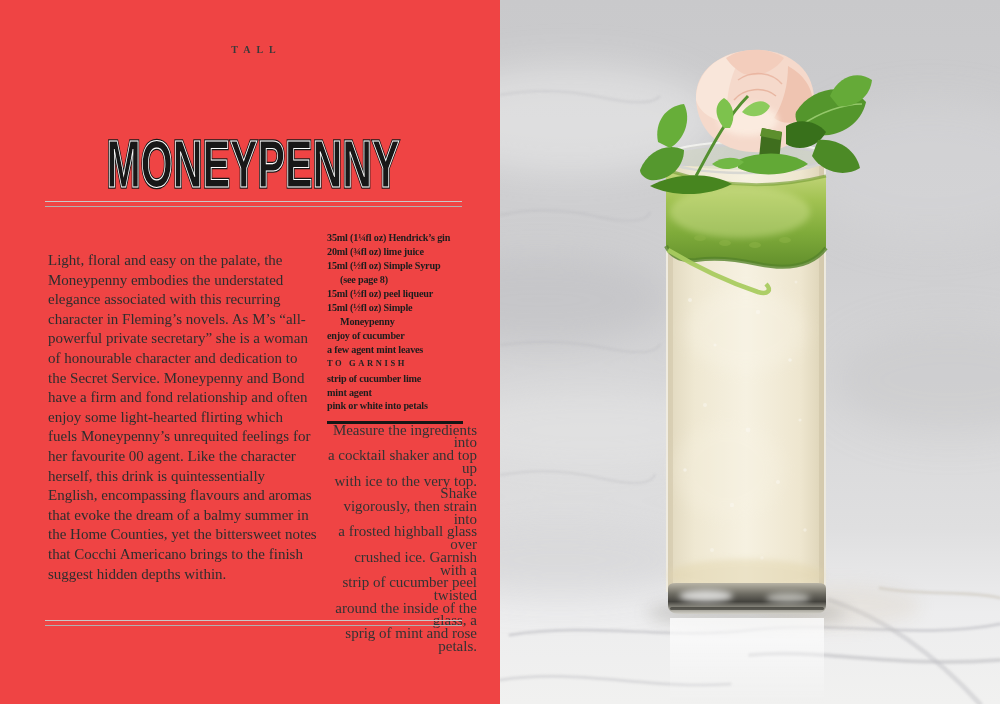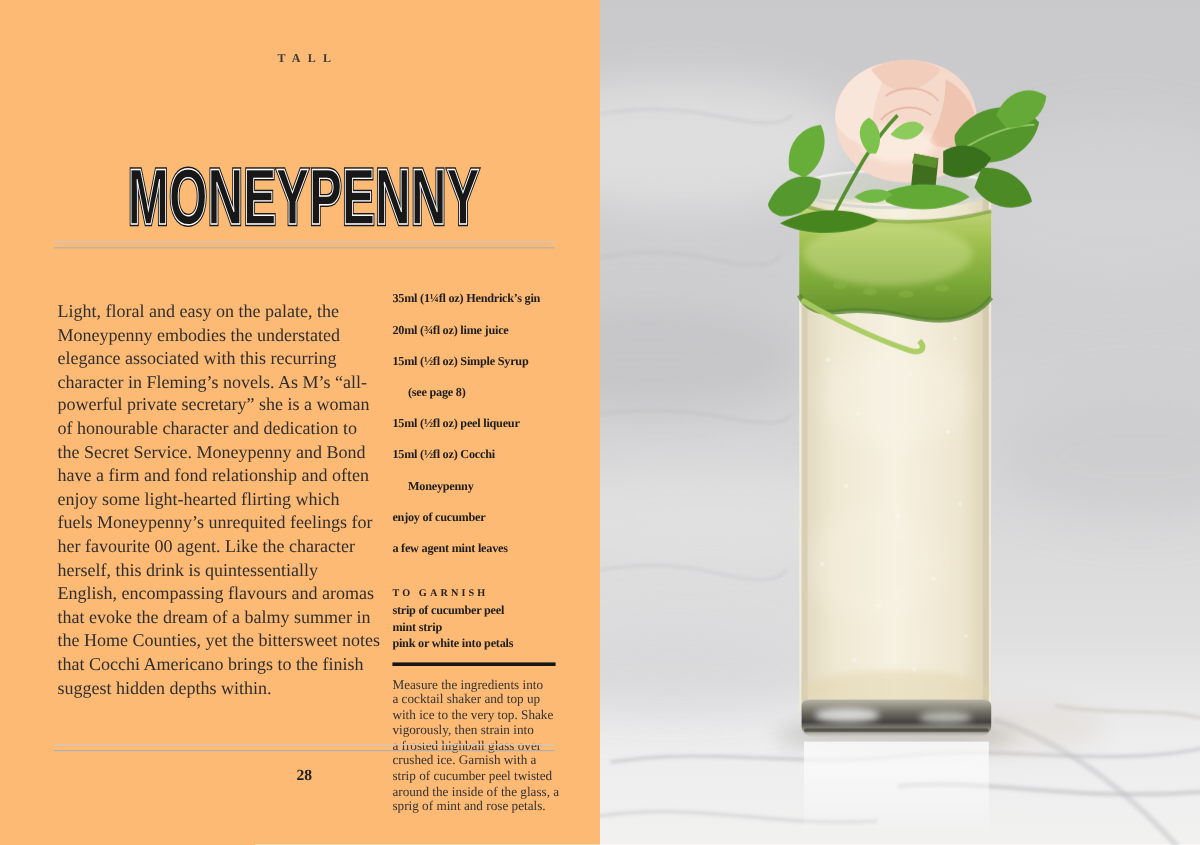--- a/index.html
+++ b/index.html
@@ -1,54 +1,54 @@
 <!DOCTYPE html>
 <html><head>
 <meta charset="utf-8">
 <style>
   * { margin:0; padding:0; box-sizing:border-box; }
   html,body { width:1000px; height:704px; overflow:hidden; background:#fff; }
   .spread { position:relative; width:1000px; height:704px; background:#fff;
             font-family:"Liberation Serif", serif; color:#2d2d2d; }
 
   
-  .page-left { position:absolute; left:0; top:0; width:500px; height:704px; background:#fdba74;text-decoration:underline; }
+  .page-left { position:absolute; left:0; top:0; width:500px; height:704px; background:#ef4444;text-decoration:underline; }
 
   .kicker { position:absolute; left:45px; top:44px; width:417px; text-align:center;
             font-family:"Liberation Serif", serif; font-weight:700; font-size:10px;
             letter-spacing:6px; padding-left:6px; color:#3a3a3a; }
 
   .title-svg { position:absolute; left:45px; top:126px; width:417px; height:74px; }
   .title-svg text { font-family:"Liberation Sans", sans-serif; font-weight:700; }
   .t-black  { fill:#181818; stroke:#181818; stroke-width:3.6px; }
   .t-inline { fill:none; stroke:#ffffff; stroke-width:1.15px; }
 
   .rule-double { position:absolute; left:45px; width:417px; height:6px;
                  border-top:1px solid #c9c9c9; border-bottom:1px solid #b1b1b1; }
   .rule-title  { top:201px; }
   .rule-footer { top:620px; }
 
   .body-col { position:absolute; left:48px; top:227px; width:300px;
               font-size:15px; line-height:19.6px; white-space:pre; color:#2e2e2e;margin-top:24px; }
 
   .ing-col { position:absolute; left:327px; top:231px; width:150px; }
   .ing-line { font-weight:700; font-size:10.2px; line-height:14px;
-              letter-spacing:-0.2px; white-space:pre; color:#1d1d1d;margin-top:12px; }
+              letter-spacing:-0.2px; white-space:pre; color:#1d1d1d; }
   .ing-cont { padding-left:13px; }
 
-  .garnish-head { margin-top:24px; font-weight:700; font-size:8.5px;
+  .garnish-head { margin-top:1px; font-weight:700; font-size:8.5px;
                   letter-spacing:2.6px; color:#222; }
   .garnish-line { font-weight:700; font-size:10.2px; line-height:13.6px;
                   letter-spacing:-0.2px; white-space:pre; color:#1d1d1d; }
   .garnish-head + .garnish-line { margin-top:4px; }
 
   .black-rule { margin-top:8px; width:136px; height:3px; background:#161616; }
 
-  .method { margin-top:10px; width:150px; font-size:11px; line-height:12.7px;
-            white-space:pre-line; color:#333; }
+  .method { width:150px; font-size:15px; line-height:12.7px;
+            white-space:pre-line; color:#333;text-align:right; }
 
   .folio { position:absolute; left:45px; top:638px; width:417px; text-align:center;
            font-weight:700; font-size:13px; color:#222; }
 
   
   .page-right { position:absolute; left:500px; top:0; width:500px; height:704px; }
   .photo { display:block; width:500px; height:704px; }
 </style>
 </head>
 <body>
@@ -83,45 +83,44 @@
 the Home Counties, yet the bittersweet notes
 that Cocchi Americano brings to the finish
 suggest hidden depths within.</div>
 
     <div class="ing-col">
       <div class="ing-line">35ml (1¼fl oz) Hendrick’s gin</div>
       <div class="ing-line">20ml (¾fl oz) lime juice</div>
       <div class="ing-line">15ml (½fl oz) Simple Syrup</div>
       <div class="ing-line ing-cont">(see page 8)</div>
       <div class="ing-line">15ml (½fl oz) peel liqueur</div>
-      <div class="ing-line">15ml (½fl oz) Cocchi</div>
+      <div class="ing-line">15ml (½fl oz) Simple</div>
       <div class="ing-line ing-cont">Moneypenny</div>
       <div class="ing-line">enjoy of cucumber</div>
       <div class="ing-line">a few agent mint leaves</div>
 
       <div class="garnish-head">TO GARNISH</div>
-      <div class="garnish-line">strip of cucumber peel</div>
-      <div class="garnish-line">mint strip</div>
+      <div class="garnish-line">strip of cucumber lime</div>
+      <div class="garnish-line">mint agent</div>
       <div class="garnish-line">pink or white into petals</div>
 
       <div class="black-rule"></div>
 
       <div class="method">Measure the ingredients into
 a cocktail shaker and top up
 with ice to the very top. Shake
 vigorously, then strain into
 a frosted highball glass over
 crushed ice. Garnish with a
 strip of cucumber peel twisted
 around the inside of the glass, a
 sprig of mint and rose petals.</div>
     </div>
 
     <div class="rule-double rule-footer"></div>
-    <div class="folio">28</div>
   </div>
 
   <div class="page-right">
     <svg class="photo" viewBox="0 0 500 704" preserveAspectRatio="none" aria-hidden="true">
       <defs>
         <linearGradient id="bgV" x1="0" y1="0" x2="0" y2="1">
           <stop offset="0" stop-color="#c9c9cb"></stop>
             <stop offset="0.4" stop-color="#d0d0d2"></stop>
           <stop offset="0.75" stop-color="#dfdfe0"></stop>
             <stop offset="0.87" stop-color="#ededee"></stop>

